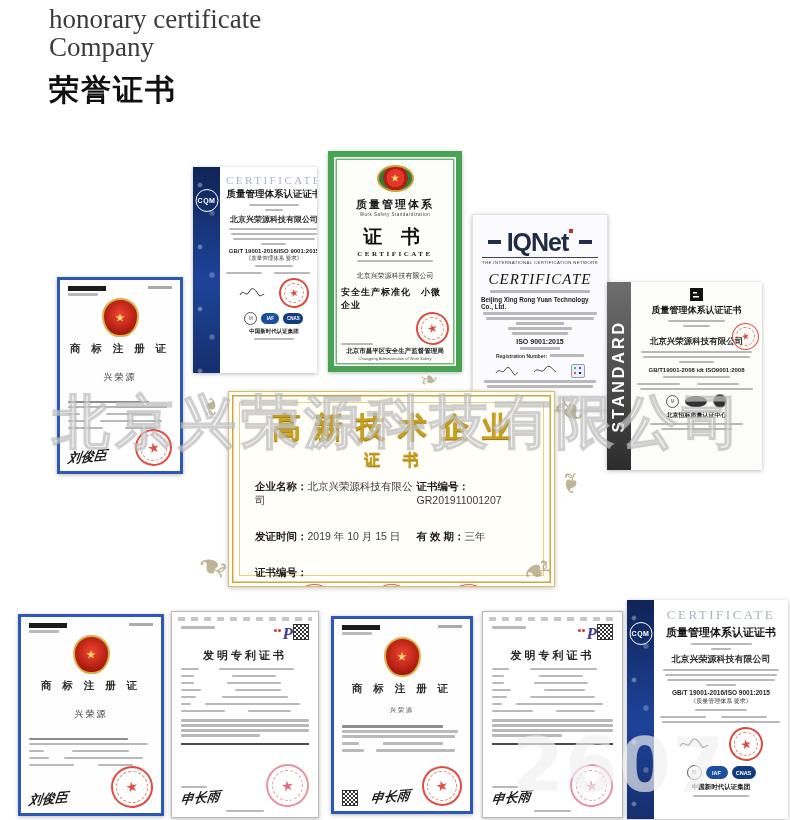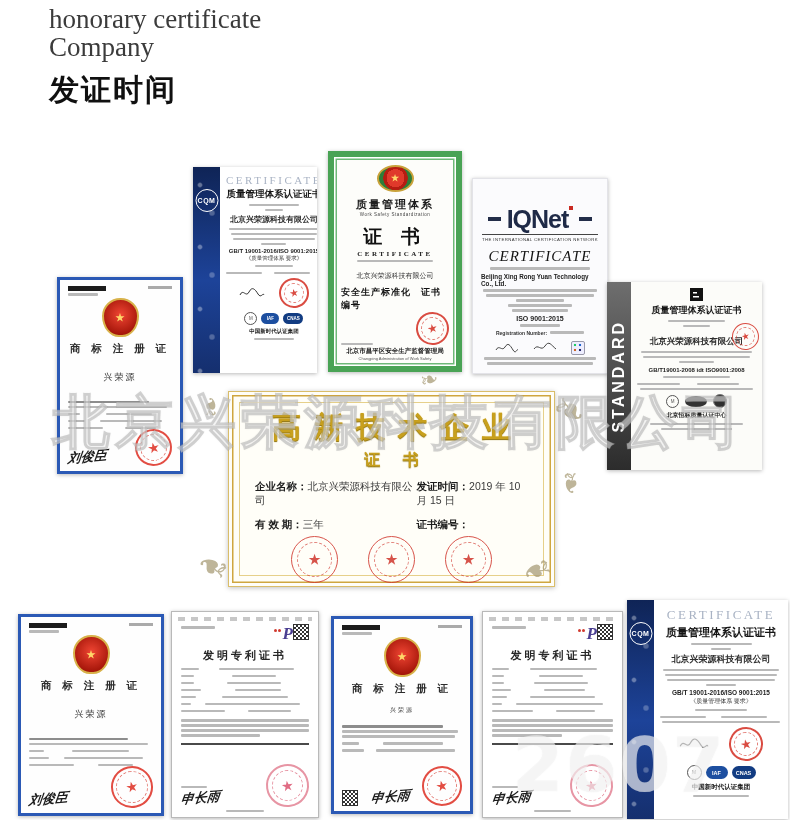--- a/index.html
+++ b/index.html
@@ -50,21 +50,21 @@
   .safety .title{font-size:11px;font-weight:bold;letter-spacing:2px;color:#1d1d1d;margin-top:5px;}
   .safety .ten{font-size:4.5px;color:#444;letter-spacing:.5px;}
   .safety .certword{font-family:"Liberation Serif",serif;font-size:19px;font-weight:bold;letter-spacing:7px;color:#111;margin-top:7px;}
   .safety .certen{font-family:"Liberation Serif",serif;font-size:7px;letter-spacing:2.5px;font-weight:bold;color:#222;}
   .safety .company{font-size:7px;color:#333;margin-top:9px;}
   .safety .grade{font-size:9px;font-weight:bold;color:#111;margin-top:5px;letter-spacing:1px;}
   .safety .foot{width:100%;display:flex;justify-content:space-between;align-items:flex-end;margin-top:auto;}
   .safety .issuer{font-size:6.5px;font-weight:bold;color:#222;margin-top:2px;}
   .safety .issen{font-size:4px;color:#555;}
   
-  .iqnet{background:#fbfbfd;border:1px solid #e3e3e8;padding:25px 8px 5px;display:flex;flex-direction:column;align-items:center;}
+  .iqnet{background:#fbfbfd;border:1px solid #e3e3e8;padding:12px 8px 5px;display:flex;flex-direction:column;align-items:center;margin-top:36px;}
   .iqnet .lrow{display:flex;align-items:center;gap:6px;margin-top:2px;}
   .iqnet .dash{width:13px;height:3.5px;background:#232d49;}
   .iqnet .logo{font-size:25px;font-weight:bold;color:#1f2a47;letter-spacing:-1px;line-height:1;}
   .iqnet .sup{width:4px;height:4px;background:#c92a21;display:inline-block;vertical-align:18px;margin-left:1px;}
   .iqnet .net{font-size:4.3px;color:#333;border-top:1px solid #444;margin-top:2px;padding-top:1.5px;letter-spacing:.4px;}
   .iqnet .certword{font-family:"Liberation Serif",serif;font-style:italic;font-size:15px;letter-spacing:1px;color:#141414;margin-top:6px;}
   .iqnet .company{font-size:6.3px;font-weight:bold;color:#222;margin-top:3px;}
   .iqnet .std{font-size:7px;font-weight:bold;color:#222;margin-top:3px;}
   .iqnet .reg{font-size:5px;color:#333;margin-top:3px;display:flex;align-items:center;gap:3px;}
   .iqnet .sigs{width:100%;display:flex;justify-content:space-evenly;align-items:center;margin-top:5px;}
@@ -124,21 +124,21 @@
   .pseal i{position:absolute;inset:4px;border:1px dashed #e795a4;border-radius:50%;}
   
   .hightech{background:#fffef8;border:1px solid #d9bd6a;z-index:2;
      box-shadow:inset 0 0 0 3px #fffef8,inset 0 0 0 4.5px #cfa63f,inset 0 0 0 10px #fffef8,inset 0 0 0 11px #e6d08a,0 1px 5px rgba(0,0,0,.25);
      padding:13px 26px 8px;display:flex;flex-direction:column;align-items:center;}
   .flame{margin-top:1px;}
   .ht-title{font-size:29px;font-weight:bold;letter-spacing:13px;padding-left:13px;color:#c8a01d;
      text-shadow:0 1px 1px #8d6f06,0 0 1px #eed27b;margin-top:2px;white-space:nowrap;}
   .ht-sub{font-size:16px;font-weight:bold;letter-spacing:9px;padding-left:9px;color:#c8a01d;
      text-shadow:0 1px 1px #8d6f06;margin-top:2px;}
-  .ht-fields{width:100%;display:grid;grid-template-columns:1.45fr 1fr;row-gap:10px;margin-top:9px;font-size:10.5px;}
+  .ht-fields{width:100%;display:grid;grid-template-columns:1.45fr 1fr;row-gap:22px;margin-top:9px;font-size:10.5px;}
   .ht-fields .lab{font-weight:bold;color:#1d1d1d;}
   .ht-fields .val{color:#3a3a3a;}
   .ht-seals{display:flex;gap:30px;margin-top:4px;}
   .ht-seal{width:45px;height:45px;border-radius:50%;border:1.5px solid #d0362c;color:#d0362c;position:relative;
      display:flex;align-items:center;justify-content:center;opacity:.85;font-size:13px;}
   .ht-seal i{position:absolute;inset:5px;border:1px dashed rgba(208,54,44,.75);border-radius:50%;}
   
   .fl{position:absolute;color:#a99d78;opacity:.75;z-index:3;line-height:1;pointer-events:none;}
   .wm-co{position:absolute;left:52px;top:384px;z-index:6;font-size:58px;font-weight:bold;letter-spacing:5px;
      color:rgba(255,255,255,.5);-webkit-text-stroke:1px rgba(150,150,150,.4);
@@ -149,21 +149,21 @@
   .svgline{display:block;}
 </style>
 </head>
 <body>
 
 <div class="hdr">
   <div class="en">
     <div>honorary certificate</div>
     <div>Company</div>
   </div>
-  <div class="zh">发证时间</div>
+  <div class="zh">荣誉证书</div>
 </div>
 
 <div>
 
   <div class="cert cqm" style="left:193px;top:167px;width:124px;height:206px;">
     <div class="band">
       <span class="cqmlogo">CQM</span>
     </div>
     <div class="body">
       <span class="certword">CERTIFICATE</span>
@@ -204,21 +204,21 @@
   <div class="cert safety" style="left:328px;top:151px;width:134px;height:221px;">
     <span class="emblem-ws">
         <b>★</b>
       </span>
     <span class="title">质量管理体系</span>
     <span class="ten">Work Safety Standardization</span>
     <span class="certword">证 书</span>
     <span class="certen">CERTIFICATE</span>
     <i class="bar" style="width:70%"></i>
     <span class="company">北京兴荣源科技有限公司</span>
-    <span class="grade">安全生产标准化　证书编号</span>
+    <span class="grade">安全生产标准化　小微企业</span>
     <div class="foot">
       <i class="bar l" style="width:30%"></i>
       <span class="seal" style="width:29px;height:29px;font-size:10px;">
           <i></i>
           <b>★</b>
         </span>
     </div>
     <span class="issuer">北京市昌平区安全生产监督管理局</span>
     <span class="issen">Changping Administration of Work Safety</span>
   </div>
@@ -334,20 +334,21 @@
 
   <div class="cert hightech" style="left:228px;top:391px;width:327px;height:196px;">
     <svg class="flame" width="26" height="30" viewBox="0 0 24 28">
       <path d="M12 1 C10 7 5 9 6 15 C7 20 11 22 12 27 C13 22 17 20 18 15 C19 9 14 7 12 1 Z" fill="#c81420"></path>
       <path d="M12 6 C11 10 8.5 12 9.3 16 C10 19 11.6 20 12 23 C12.4 20 14 19 14.7 16 C15.5 12 13 10 12 6 Z" fill="#ffffff" opacity=".28"></path>
     </svg>
     <span class="ht-title">高新技术企业</span>
     <span class="ht-sub">证 书</span>
     <div class="ht-fields">
       <span><b class="lab">企业名称：</b><span class="val">北京兴荣源科技有限公司</span></span>
+      <span><b class="lab">证书编号：</b><span class="val">GR201911001207</span></span>
       <span><b class="lab">发证时间：</b><span class="val">2019 年 10 月 15 日</span></span>
       <span><b class="lab">有 效 期：</b><span class="val">三年</span></span>
       <span><b class="lab">证书编号：</b></span>
     </div>
     <div class="ht-seals">
       <span class="ht-seal">
           <i></i>
           <b>★</b>
         </span>
       <span class="ht-seal">

